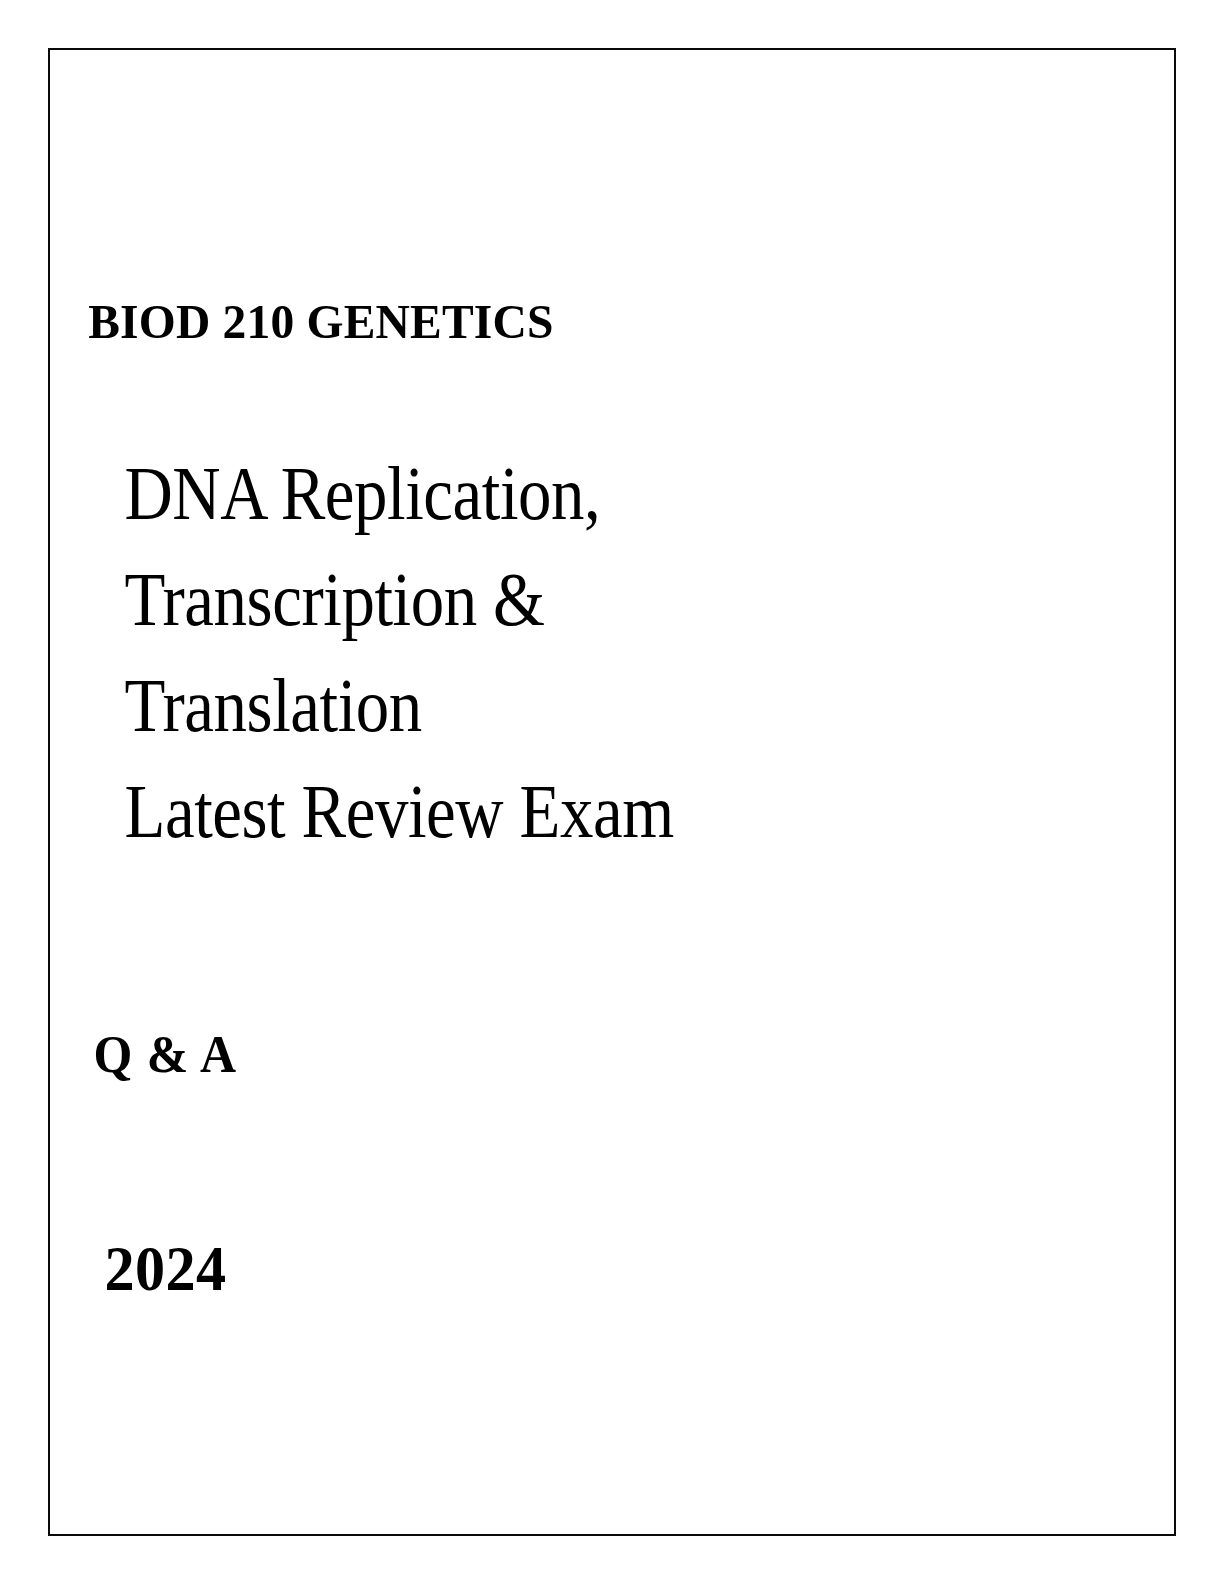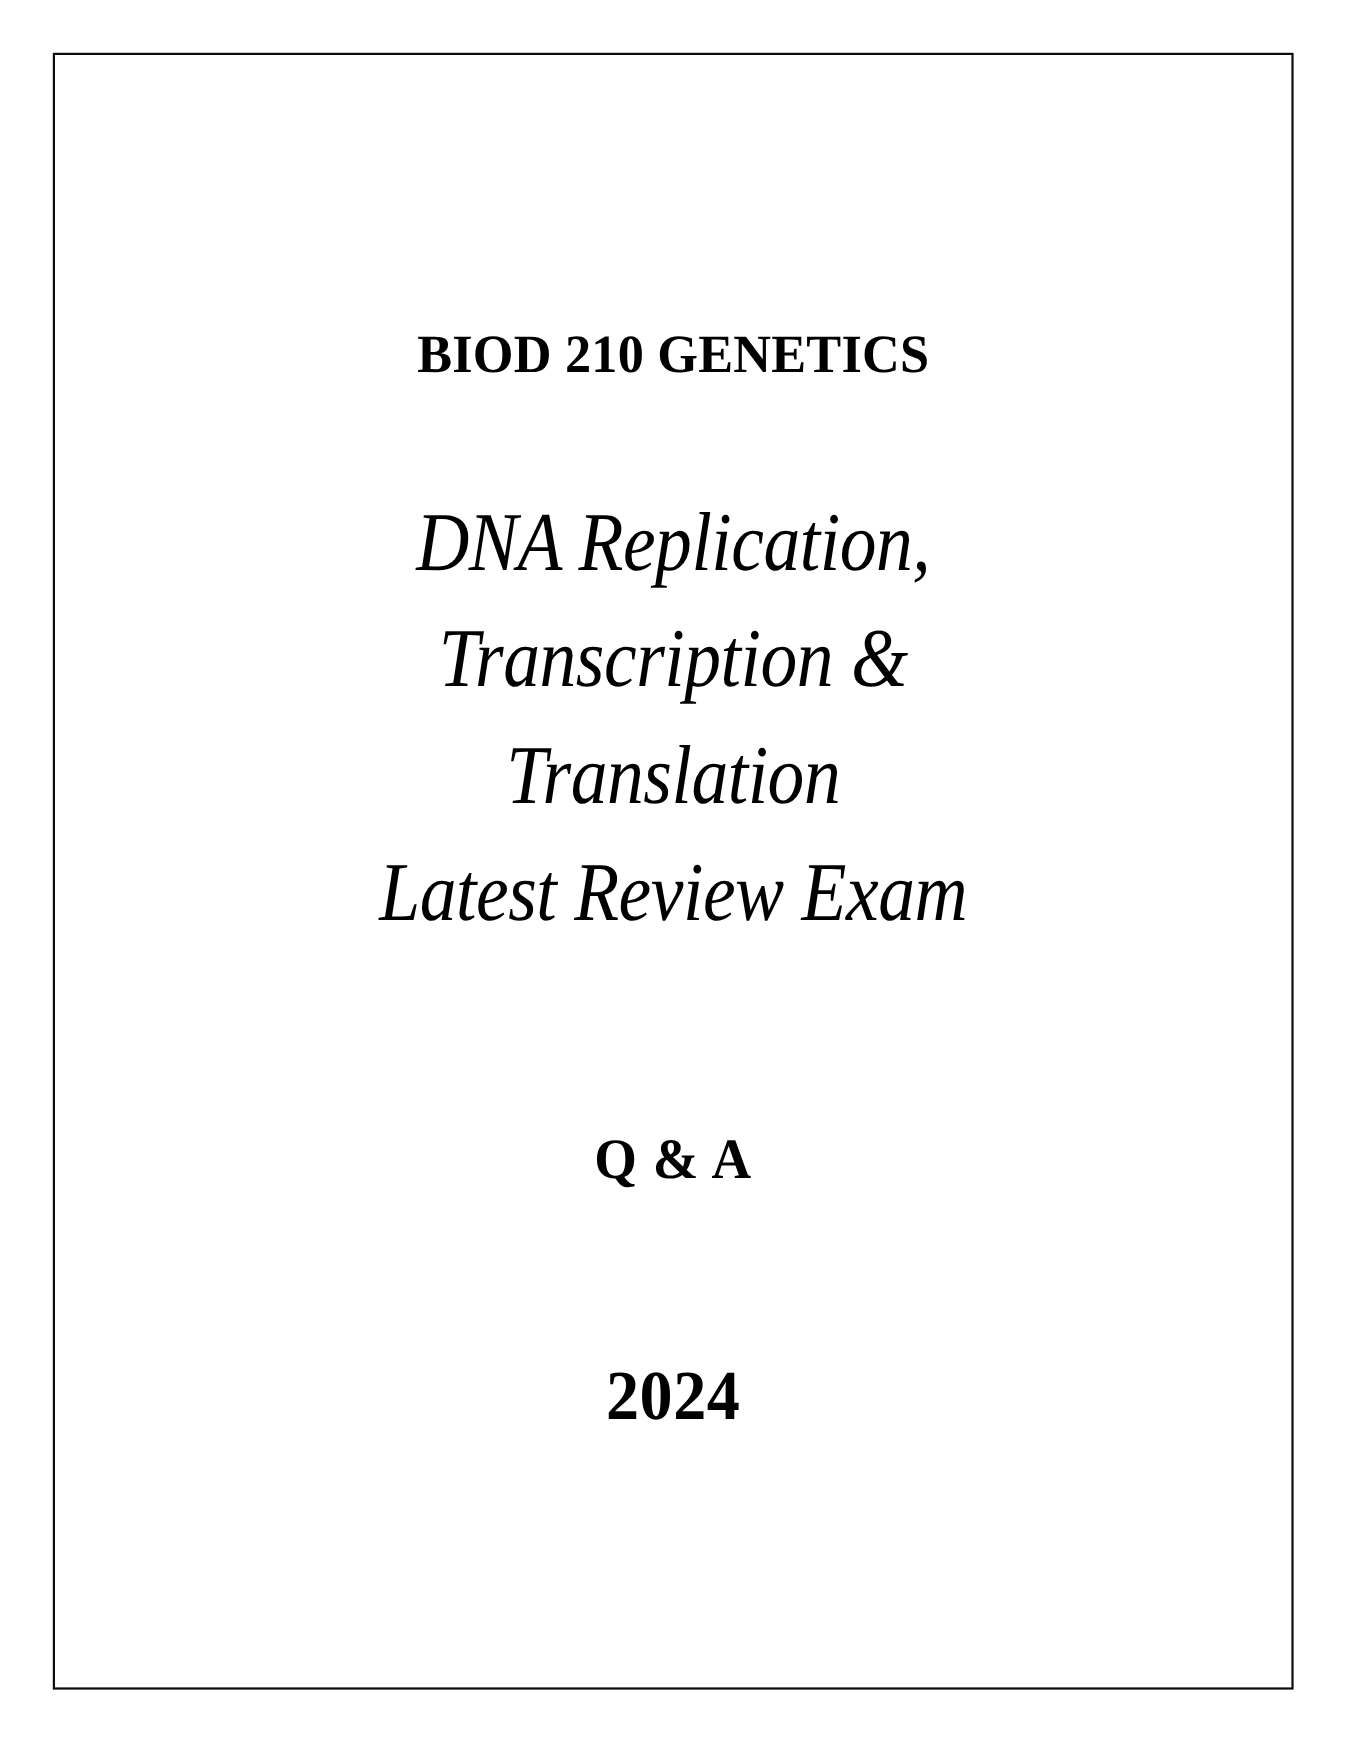--- a/index.html
+++ b/index.html
@@ -39,21 +39,20 @@
 
   
   .content {
     position: absolute;
     left: 48px;
     top: 48px;
     width: 1128px;
     height: 1488px;
     box-sizing: border-box;
     padding: 0 28px;
-    text-align: center;
   }
 
   
   .course-heading {
     position: absolute;
     left: 24px;
     right: 24px;
     top: 248px;
     font-size: 49px;
     font-weight: bold;
@@ -65,21 +64,20 @@
     transform-origin: center center;
   }
 
   
   .doc-title {
     position: absolute;
     left: 10px;
     right: 10px;
     top: 392px;
     font-size: 76px;
-    font-style: italic;
     font-weight: normal;
     line-height: 106px;
     letter-spacing: -0.5px;
   }
   .doc-title .tline {
     display: block;
     white-space: nowrap;
     transform: scaleX(0.88);
     transform-origin: center center;
   }

